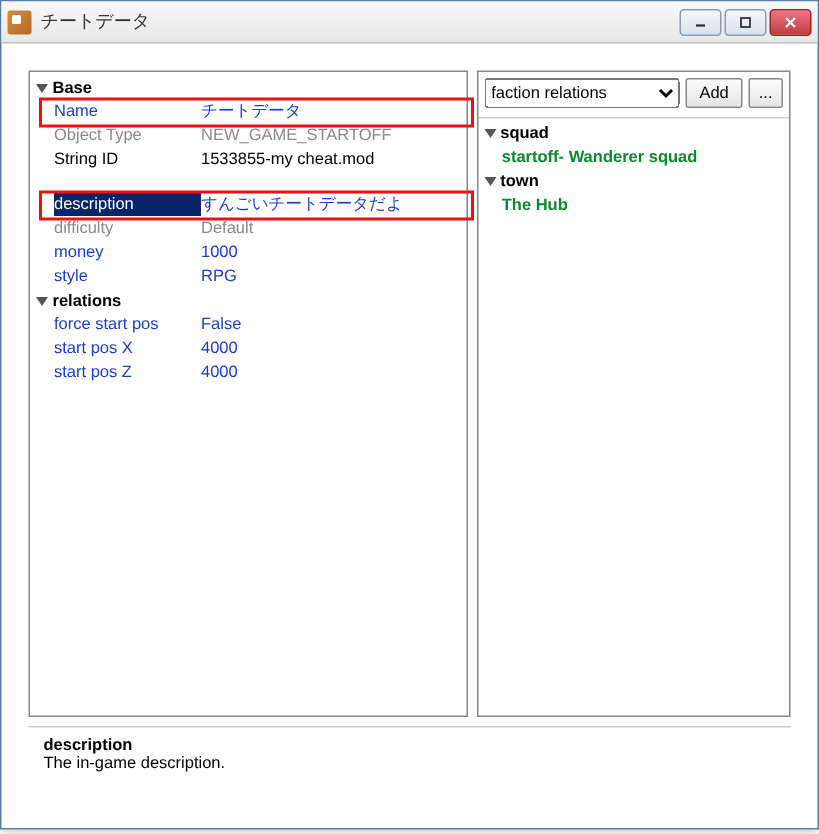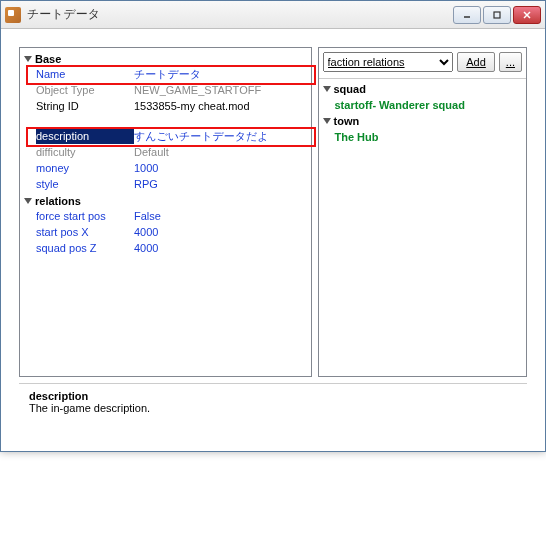--- a/index.html
+++ b/index.html
@@ -8,21 +8,21 @@
     padding: 0;
     font-family: "Segoe UI", Tahoma, sans-serif;
     font-size: 11px;
     background: #fff;
     width: 546px;
     height: 556px;
     overflow: hidden;
   }
   .window {
     width: 546px;
-    height: 452px;
+    height: 553px;
     border: 1px solid #5a7ca0;
     background: #fff;
     display: flex;
     flex-direction: column;
     box-shadow: 0 0 8px rgba(0,0,0,0.3);
   }
   .titlebar {
     height: 28px;
     background: linear-gradient(to bottom, #f8f8f8, #e8e8e8);
     border-bottom: 1px solid #c0c0c0;
@@ -91,21 +91,20 @@
   .pane-body {
     flex: 1;
     overflow: auto;
     padding: 2px;
   }
   .toolbar-row {
     display: flex;
     align-items: flex-end;
     gap: 4px;
     padding: 4px 4px 6px 4px;
-    text-decoration: underline;
   }
   select.combo {
     flex: 1;
     font-size: 11px;
     height: 20px;
   }
   .btn {
     height: 20px;
     font-size: 11px;
     padding: 0 8px;
@@ -285,21 +284,21 @@
             </div>
             <div class="prop-row">
               <div class="prop-name">force start pos</div>
               <div class="prop-val">False</div>
             </div>
             <div class="prop-row">
               <div class="prop-name">start pos X</div>
               <div class="prop-val">4000</div>
             </div>
             <div class="prop-row">
-              <div class="prop-name">squad pos Z</div>
+              <div class="prop-name">start pos Z</div>
               <div class="prop-val">4000</div>
             </div>
           </div>
 
         </div>
 
         <div class="red-frame" style="left:6px; top:17px; width:290px; height:20px;"></div>
         <div class="red-frame" style="left:6px; top:79px; width:290px; height:20px;"></div>
       </div>
 

